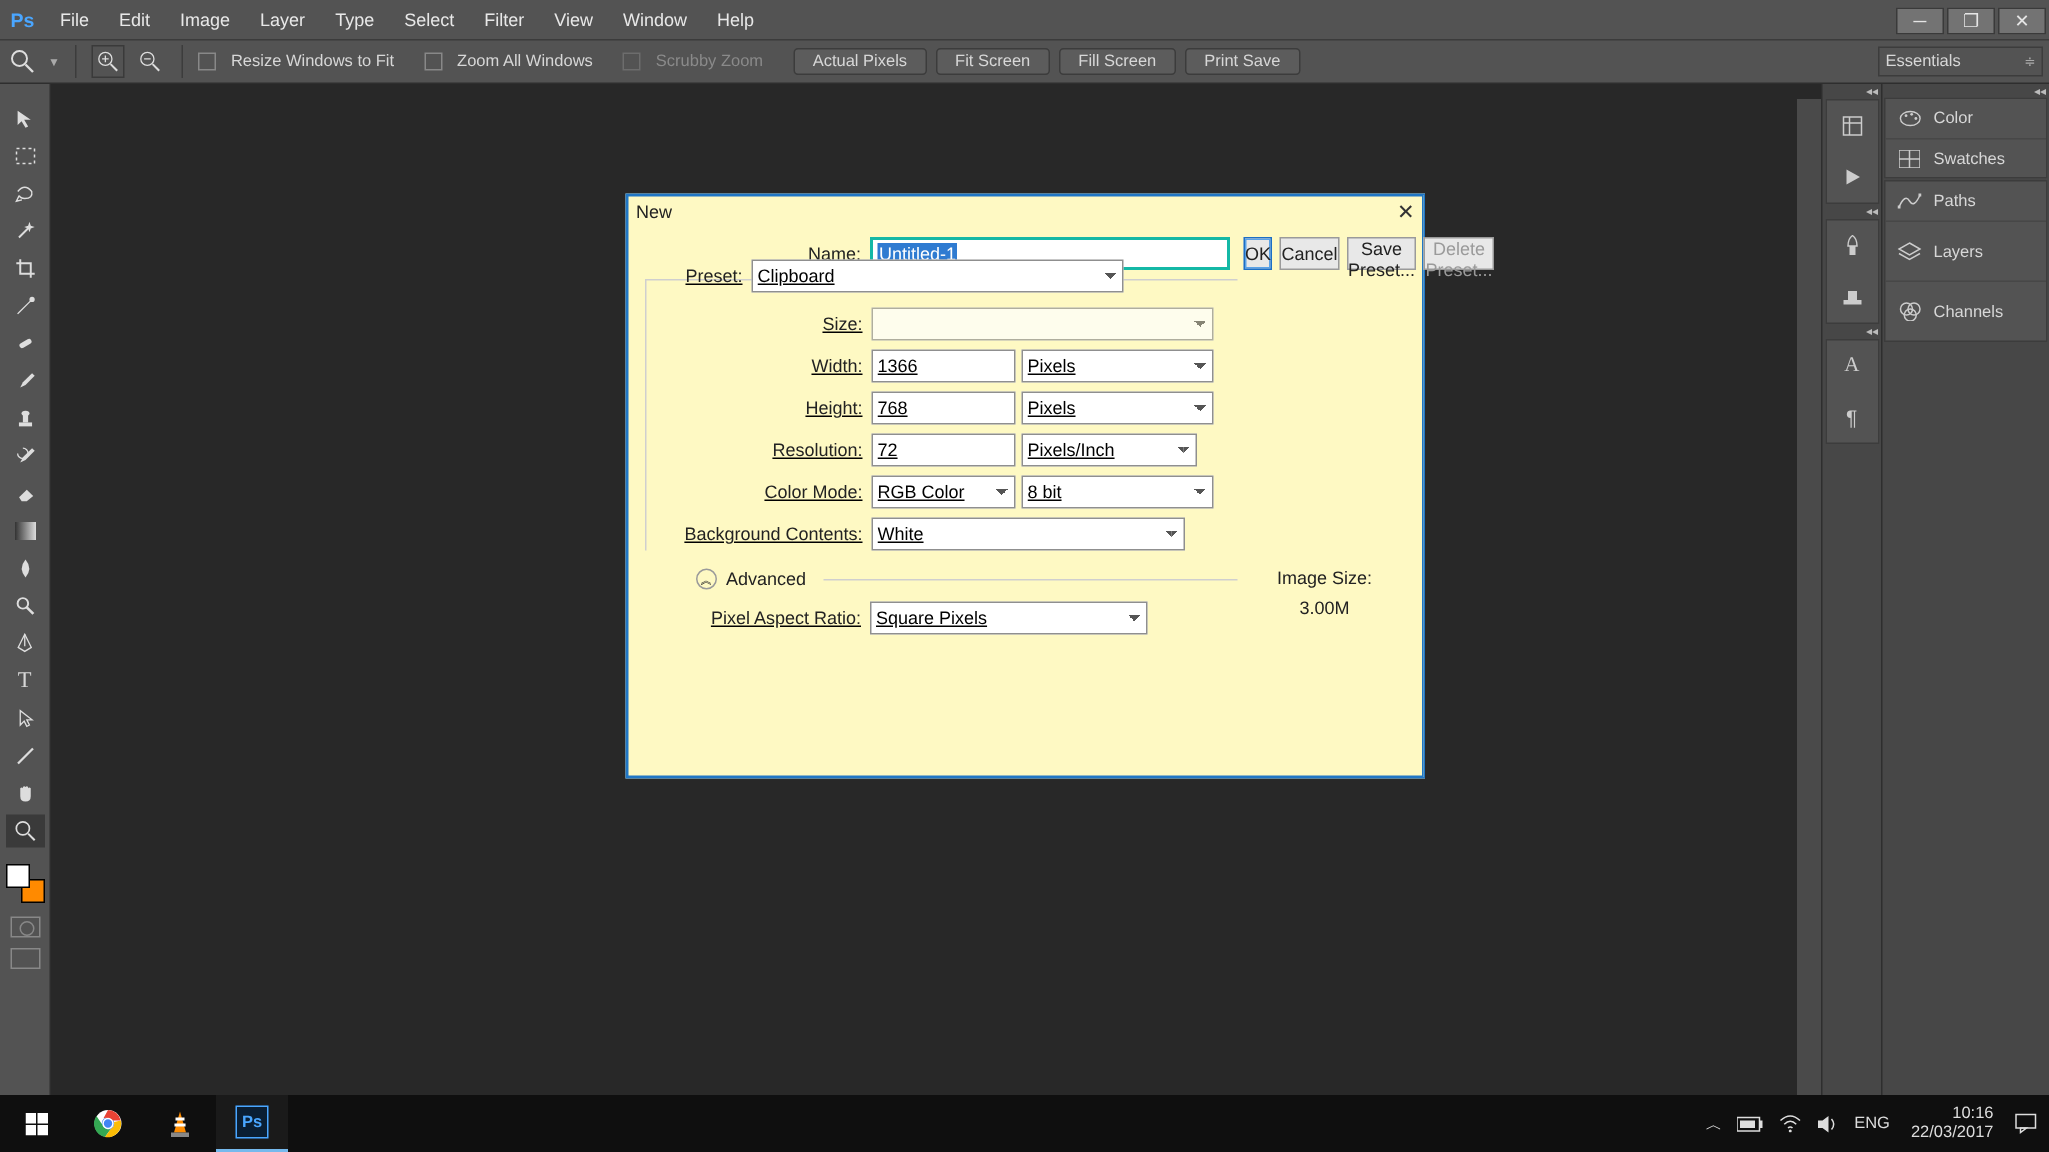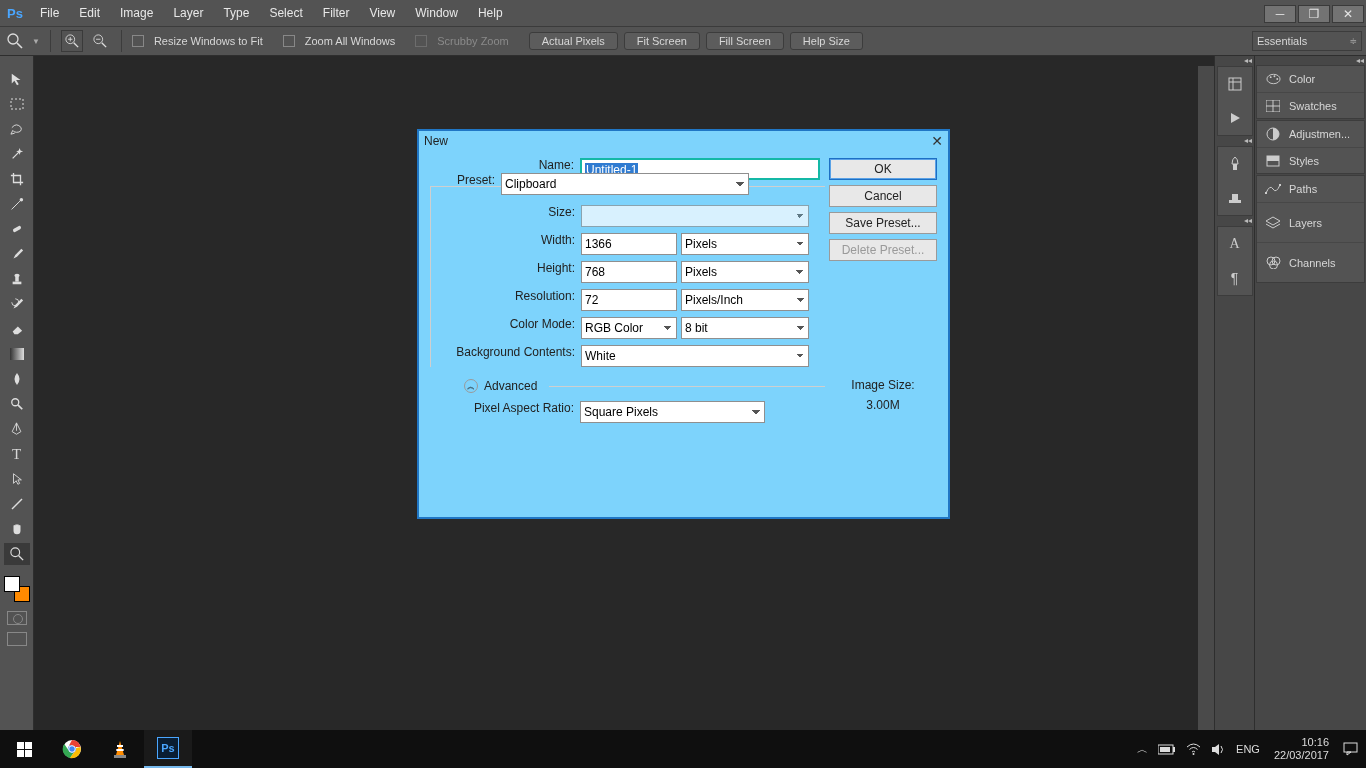--- a/index.html
+++ b/index.html
@@ -45,30 +45,30 @@
 
   
   .rpanels { position:absolute; right:0; top:56px; bottom:38px; width:112px; background:#474747; border-left:1px solid #2e2e2e; display:flex; flex-direction:column;}
   .rpanels .tabmark{ height:8px; color:#bbb; font-size:8px; text-align:right; padding-right:2px;}
   .rpanels .section { background:#535353; border:1px solid #3c3c3c; margin:1px 1px 0 1px;}
   .rpanels .row { height:26px; display:flex; align-items:center; gap:8px; padding:0 8px; color:#d7d7d7; font-size:11px; border-top:1px solid #474747;}
   .rpanels .row:first-child{ border-top:none;}
   .rpanels .row .ic { width:16px; height:16px; display:flex; align-items:center; justify-content:center; color:#ccc;}
 
   
-  .modal { position:absolute; left:417px; top:129px; width:533px; height:390px; background:#7dd3fc; border:1px solid #2076c5; box-shadow:0 0 0 1px #2076c5 inset; }
+  .modal { position:absolute; left:417px; top:129px; width:533px; height:390px; background:#fef9c3; border:1px solid #2076c5; box-shadow:0 0 0 1px #2076c5 inset; }
   .modal .titlebar2 { height:22px; display:flex; align-items:center; padding:0 6px; font-size:12px; color:#222; }
   .modal .titlebar2 .x { margin-left:auto; font-size:14px; color:#333; font-family:Arial; }
   .modal-body { position:absolute; left:12px; right:12px; top:28px; bottom:10px; }
-  .row2 { display:flex; align-items:flex-start; margin-bottom:6px; }
+  .row2 { display:flex; align-items:center; margin-bottom:6px;text-decoration:underline; }
   .row2 label { width:150px; text-align:right; padding-right:6px; font-size:12px; color:#222; }
   .row2 input[type=text], .row2 select { height:22px; border:1px solid #8f8f8f; background:#fff; font-size:12px; padding:0 3px; }
   .row2 select { appearance:none; background-image:linear-gradient(45deg,transparent 50%,#555 50%),linear-gradient(-45deg,transparent 50%,#555 50%); background-position:right 8px center,right 4px center; background-size:4px 4px,4px 4px; background-repeat:no-repeat; padding-right:18px;}
   .fieldset { border:1px solid #cfcfcf; border-right:none; border-bottom:none; padding:8px 0 0 0; margin-top:2px; position:relative;}
-  .right-buttons { position:absolute; right:0; top:0; width:108px; display:flex; flex-direction:column; gap:5px;}
+  .right-buttons { position:absolute; right:0; top:0; width:108px; display:flex; flex-direction:row; gap:5px;align-items:center;}
   .right-buttons button { height:22px; background:#e8e8e8; border:1px solid #9a9a9a; font-size:12px; color:#222;}
   .right-buttons button.primary { border:1px solid #1d6fc4; box-shadow:0 0 0 1px #5aa2e6 inset;}
   .right-buttons button:disabled{ color:#9a9a9a; }
   .img-size { position:absolute; right:0; top:220px; width:108px; text-align:center; font-size:12px; color:#222;}
   .adv-head { display:flex; align-items:center; gap:6px; font-size:12px; color:#222; margin:12px 0 8px 34px;}
   .adv-head .caret{ width:14px; height:14px; border:1px solid #9a9a9a; border-radius:8px; display:flex; align-items:center; justify-content:center; font-size:8px;}
   .adv-line{ flex:1; height:1px; background:#cfcfcf; margin-left:6px;}
   .name-input{ background:#fff; border:2px solid #14b8a6; height:22px; padding:0 3px; }
   .name-input span{ background:#2f7bd1; color:#fff; padding:0 1px; font-size:12px;}
 
@@ -134,21 +134,21 @@
   <span style="width:8px"></span>
   <span class="chk"></span>
   <span>Zoom All Windows</span>
   <span style="width:8px"></span>
   <span class="chk" style="opacity:.5"></span>
   <span style="color:#8a8a8a">Scrubby Zoom</span>
   <span style="width:8px"></span>
   <span class="btn">Actual Pixels</span>
   <span class="btn">Fit Screen</span>
   <span class="btn">Fill Screen</span>
-  <span class="btn">Help Size</span>
+  <span class="btn">Print Save</span>
   <div class="essentials">
       <span>Essentials</span>
     </div>
 </div>
 
 <div class="tools">
   <div class="t">
       <svg width="14" height="14" viewBox="0 0 16 16">
         <path d="M2 2 L2 13 L5 10 L8 15 L10 14 L7 9 L12 9 Z" fill="#ddd"></path>
       </svg>
@@ -330,40 +330,20 @@
             <line x1="7" y1="0" x2="7" y2="12" stroke="#ccc"></line>
             <line x1="0" y1="6" x2="14" y2="6" stroke="#ccc"></line>
           </svg>
         </span>
         <span>Swatches</span>
       </div>
   </div>
   <div class="section">
     <div class="row">
         <span class="ic">
-          <svg width="14" height="14">
-            <circle cx="7" cy="7" r="6" fill="none" stroke="#ccc"></circle>
-            <path d="M7 1 A6 6 0 0 1 7 13 Z" fill="#ccc"></path>
-          </svg>
-        </span>
-        <span>Adjustmen...</span>
-      </div>
-    <div class="row">
-        <span class="ic">
-          <svg width="14" height="12">
-            <rect x="1" y="1" width="12" height="10" fill="none" stroke="#ccc"></rect>
-            <rect x="1" y="1" width="12" height="5" fill="#ccc"></rect>
-          </svg>
-        </span>
-        <span>Styles</span>
-      </div>
-  </div>
-  <div class="section">
-    <div class="row">
-        <span class="ic">
           <svg width="16" height="12" viewBox="0 0 16 12">
             <path d="M1 10 Q5 1 8 6 Q11 11 15 2" fill="none" stroke="#ccc"></path>
             <rect x="0" y="9" width="2" height="2" fill="#ccc"></rect>
             <rect x="14" y="1" width="2" height="2" fill="#ccc"></rect>
           </svg>
         </span>
         <span>Paths</span>
       </div>
     <div class="row" style="height:40px">
         <span class="ic">
@@ -413,30 +393,30 @@
           <select style="width:128px;margin-left:4px"><option>Pixels</option></select>
         </div>
         <div class="row2">
           <label>Height:</label>
           <input type="text" style="width: 96px;" value="768">
           <select style="width:128px;margin-left:4px"><option>Pixels</option></select>
         </div>
         <div class="row2">
           <label>Resolution:</label>
           <input type="text" style="width: 96px;" value="72">
-          <select style="width:128px;margin-left:4px"><option>Pixels/Inch</option></select>
+          <select style="width:117px;margin-left:4px"><option>Pixels/Inch</option></select>
         </div>
         <div class="row2">
           <label>Color Mode:</label>
           <select style="width:96px"><option>RGB Color</option></select>
           <select style="width:128px;margin-left:4px"><option>8 bit</option></select>
         </div>
         <div class="row2">
           <label>Background Contents:</label>
-          <select style="width:228px"><option>White</option></select>
+          <select style="width:209px"><option>White</option></select>
         </div>
       </div>
       <div class="adv-head">
         <span class="caret">︽</span>
         <span>Advanced</span>
         <div class="adv-line"></div>
       </div>
       <div class="row2">
         <label>Pixel Aspect Ratio:</label>
         <select style="width:185px"><option>Square Pixels</option></select>

